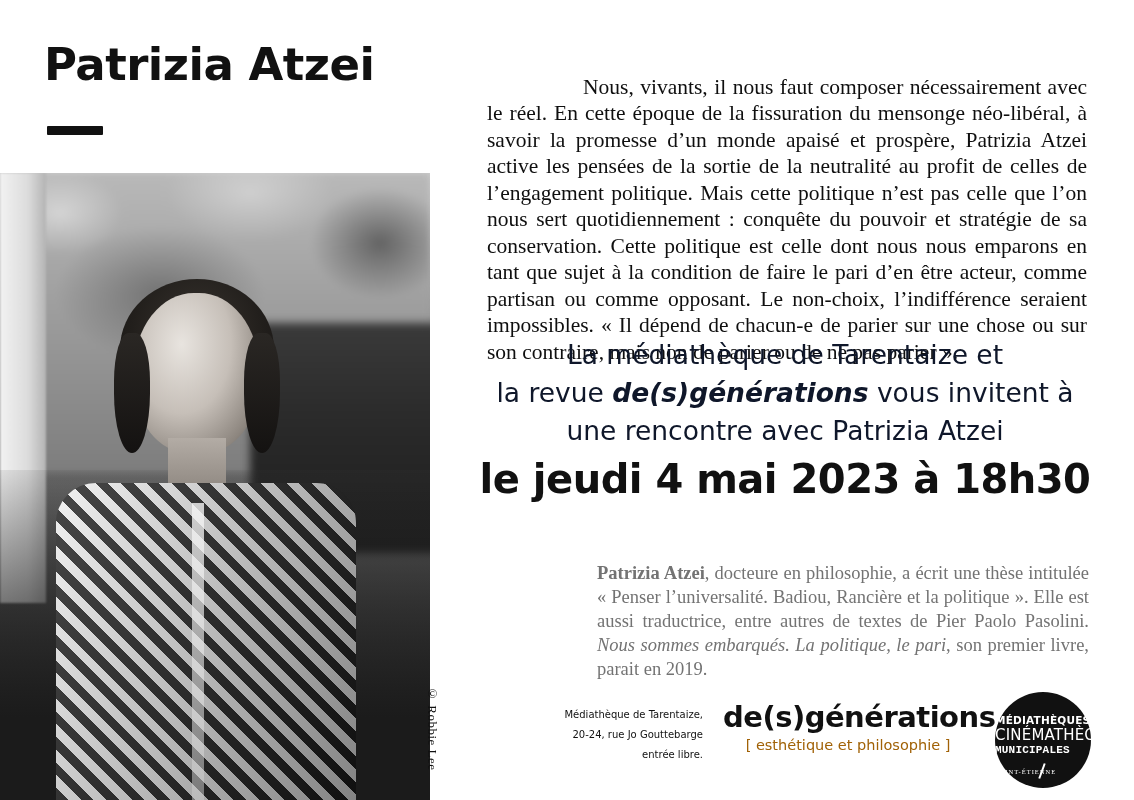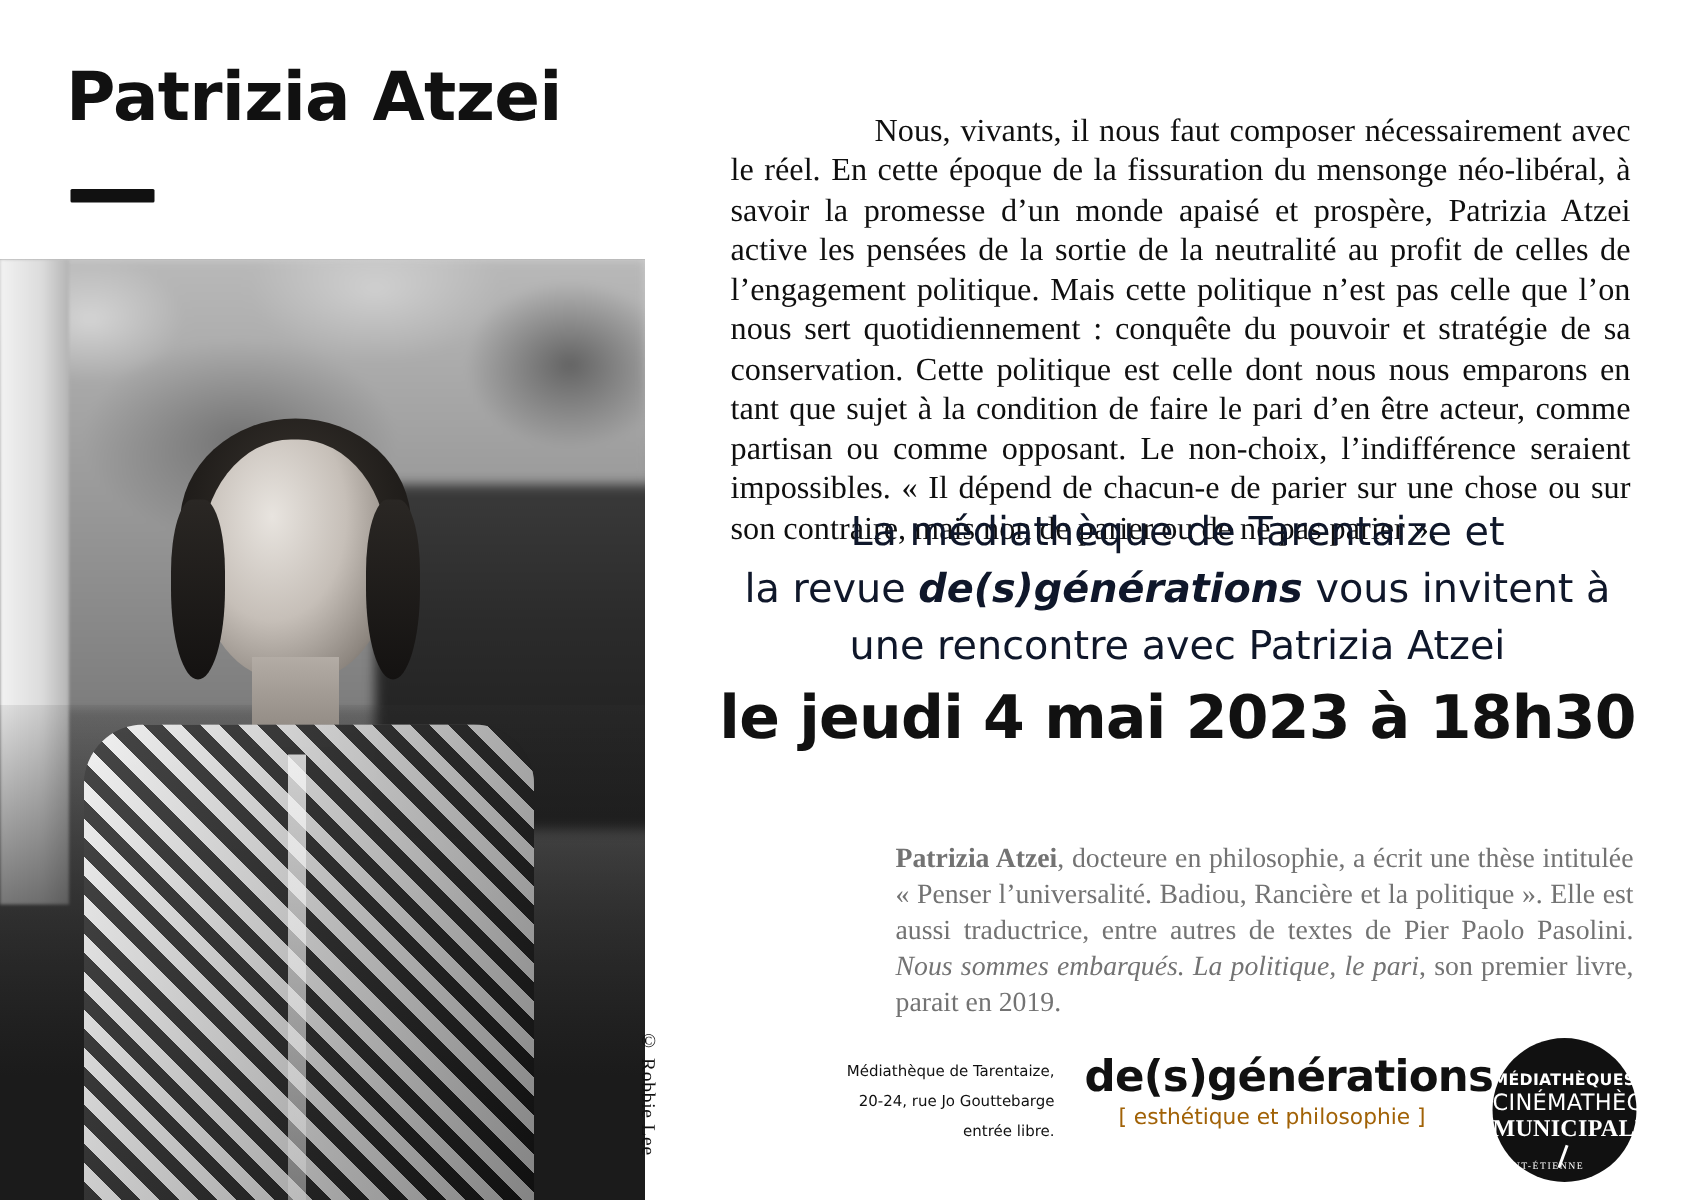--- a/index.html
+++ b/index.html
@@ -297,23 +297,23 @@
     white-space: nowrap;
   }
   .media-badge .l2 {
     font-family: "DejaVu Sans", sans-serif;
     font-weight: normal;
     font-size: 15px;
     letter-spacing: .2px;
     white-space: nowrap;
   }
   .media-badge .l3 {
-    font-family: Liberation Serif, serif;
-    font-weight: bold;
-    font-size: 16px;
+    font-family: Liberation Mono, monospace;
+    font-weight: bold;
+    font-size: 11px;
     letter-spacing: .2px;
     white-space: nowrap;
   }
   .media-badge .l4 {
     font-family: Liberation Serif, serif;
     font-size: 6.5px;
     letter-spacing: 1px;
     margin-top: 12px;
     white-space: nowrap;
   }

